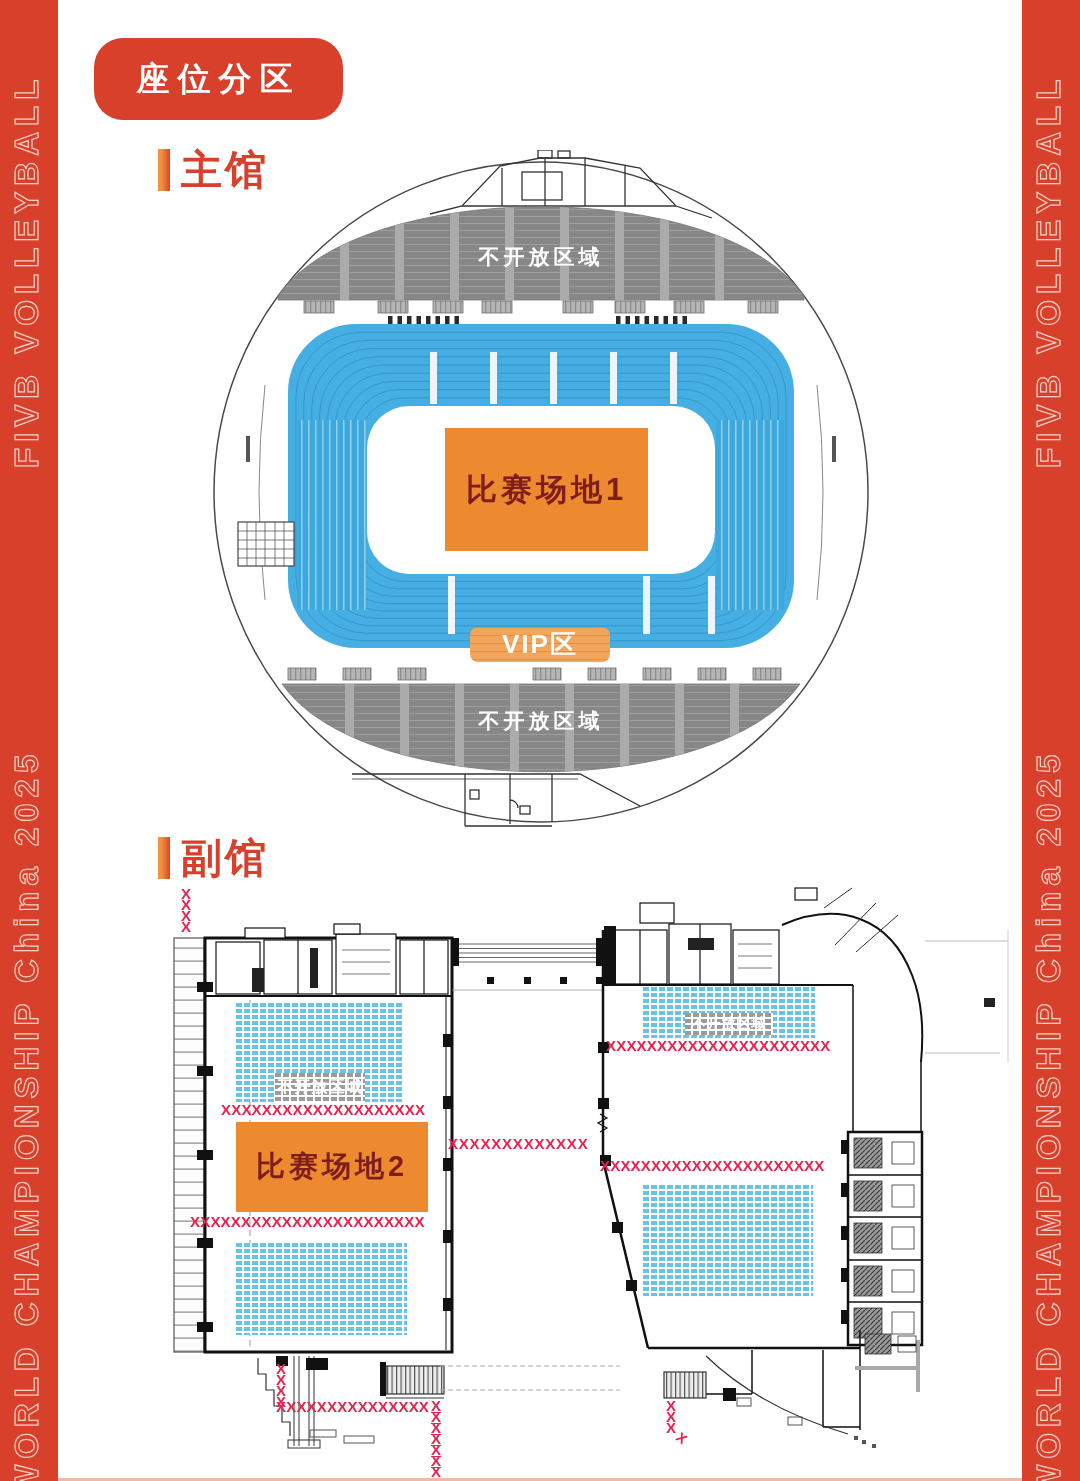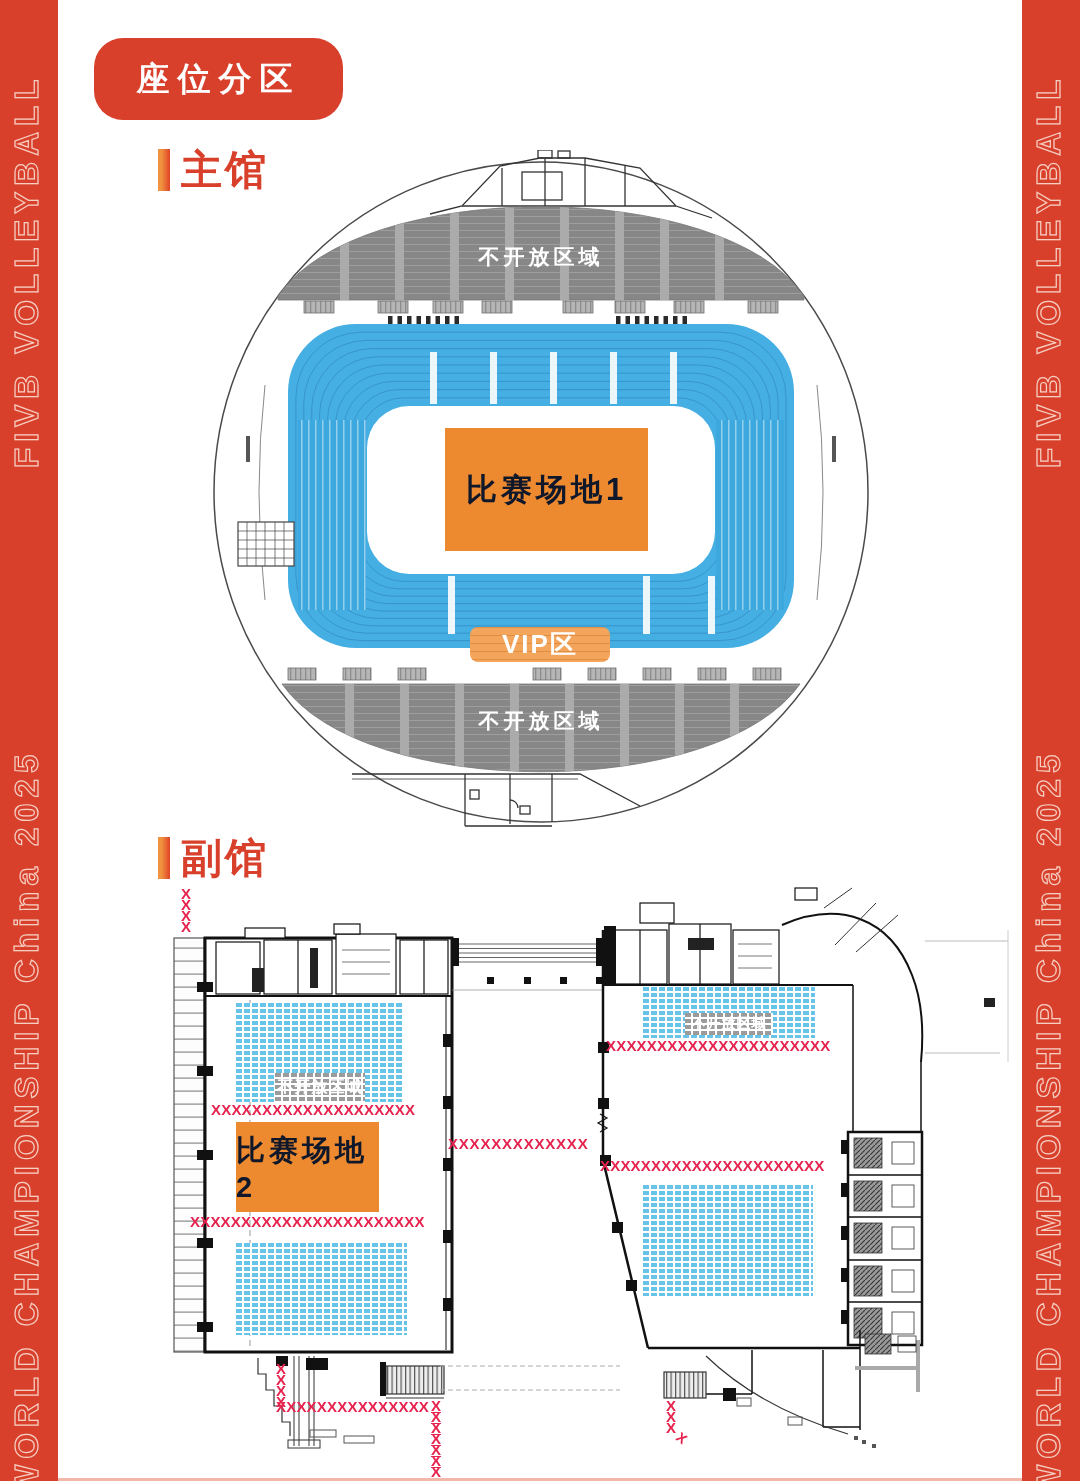--- a/index.html
+++ b/index.html
@@ -19,21 +19,21 @@
   
   .badge{position:absolute;left:94px;top:38px;width:249px;height:82px;background:#d8402c;
          display:flex;align-items:center;justify-content:center;color:#fff;font-weight:700;
          font-size:33px;letter-spacing:8px;border-radius:29px;}
   .sect{position:absolute;display:flex;align-items:center;height:48px;padding-left:16px;}
   .sect .bar{width:12px;height:42px;background:linear-gradient(to right,#f0923f 30%,#e04327);}
   .sect .lbl{margin-left:11px;font-size:41px;font-weight:700;color:#d8402c;letter-spacing:3px;}
 
   
   .court{position:absolute;background:#ed8a2f;display:flex;align-items:center;justify-content:center;
-         color:#0f172a;font-weight:700;letter-spacing:4px;}
+         color:#7f1d1d;font-weight:700;letter-spacing:4px;}
   .vip{position:absolute;background-color:#f3a55c;
        background-image:repeating-linear-gradient(to bottom,rgba(190,100,15,.35) 0 1.5px,transparent 1.5px 8px);
        display:flex;align-items:center;justify-content:center;color:#fff;font-weight:700;
        font-size:26px;letter-spacing:2px;border-radius:8px;}
   .closed-txt{position:absolute;color:#fff;font-weight:700;font-size:21px;letter-spacing:4px;
               text-align:center;}
   .seat-grid{position:absolute;background-color:#68c3e9;
        background-image:repeating-linear-gradient(to right,transparent 0 6px,#fff 6px 8px),
                         repeating-linear-gradient(to bottom,transparent 0 4px,#fff 4px 6px);}
   .label-gray{position:absolute;background-color:#9b9b9b;
@@ -384,31 +384,31 @@
       <rect x="898" y="1336" width="18" height="16" fill="none" stroke="#333" stroke-width="0.8"></rect>
 
       <path d="M925,941 H1008 M925,1053 H1000" stroke="#bbb" stroke-width="1"></path>
       <path d="M1008,930 V1062" stroke="#ccc" stroke-width="1"></path>
       <rect x="984" y="998" width="11" height="9" fill="#222"></rect>
     </g>
   </svg>
 
   <div class="seat-grid" style="left:236px;top:1003px;width:168px;height:99px;"></div>
   <div class="label-gray" style="left:275px;top:1073px;width:90px;height:29px;font-size:16px;letter-spacing:1px;">不开放区域</div>
-  <div class="court" style="left:236px;top:1122px;width:143px;height:90px;font-size:29px;">
+  <div class="court" style="left:236px;top:1122px;width:192px;height:90px;font-size:29px;">
     <span>比赛场地2</span>
   </div>
   <div class="seat-grid" style="left:236px;top:1243px;width:171px;height:92px;"></div>
 
   <div class="seat-grid" style="left:643px;top:987px;width:172px;height:51px;"></div>
   <div class="label-gray" style="left:685px;top:1013px;width:88px;height:22px;font-size:14px;letter-spacing:1px;">不开放区域</div>
   <div class="seat-grid" style="left:643px;top:1185px;width:170px;height:111px;"></div>
 
   <div class="xcol" style="left:181px;top:888px;">XXXX</div>
-  <div class="xrow" style="left:211px;top:1102px;">XXXXXXXXXXXXXXXXXXXX</div>
+  <div class="xrow" style="left:221px;top:1102px;">XXXXXXXXXXXXXXXXXXXX</div>
   <div class="xrow" style="left:190px;top:1214px;">XXXXXXXXXXXXXXXXXXXXXXX</div>
   <div class="xrow" style="left:448px;top:1136px;letter-spacing:0.8px;">XXXXXXXXXXXXX</div>
   <div class="xrow" style="left:606px;top:1038px;">XXXXXXXXXXXXXXXXXXXXXX</div>
   <div class="xrow" style="left:600px;top:1158px;">XXXXXXXXXXXXXXXXXXXXXX</div>
   <div class="xcol" style="left:276px;top:1363px;">XXXX</div>
   <div class="xcol" style="left:431px;top:1400px;text-decoration:underline;">XXXXXXXX</div>
   <div class="xrow" style="left:276px;top:1399px;">XXXXXXXXXXXXXXX</div>
   <div class="xcol" style="left:666px;top:1400px;">XXX</div>
   <div class="xtail" style="left:677px;top:1430px;">X</div>
 

